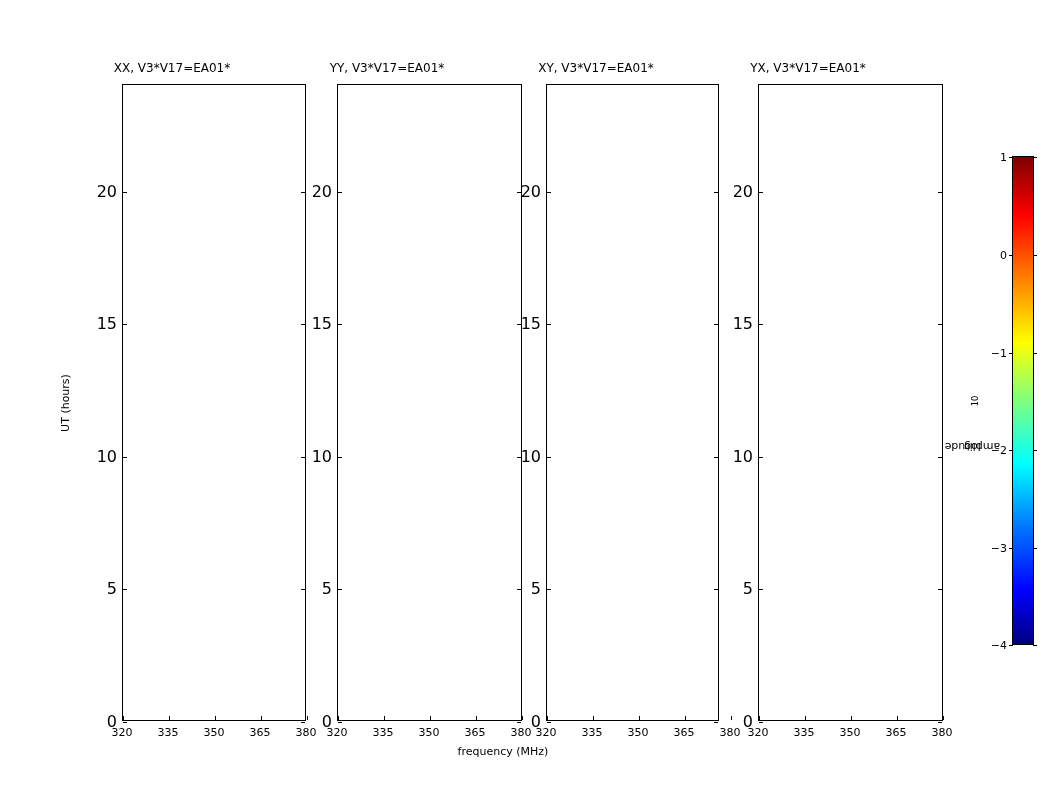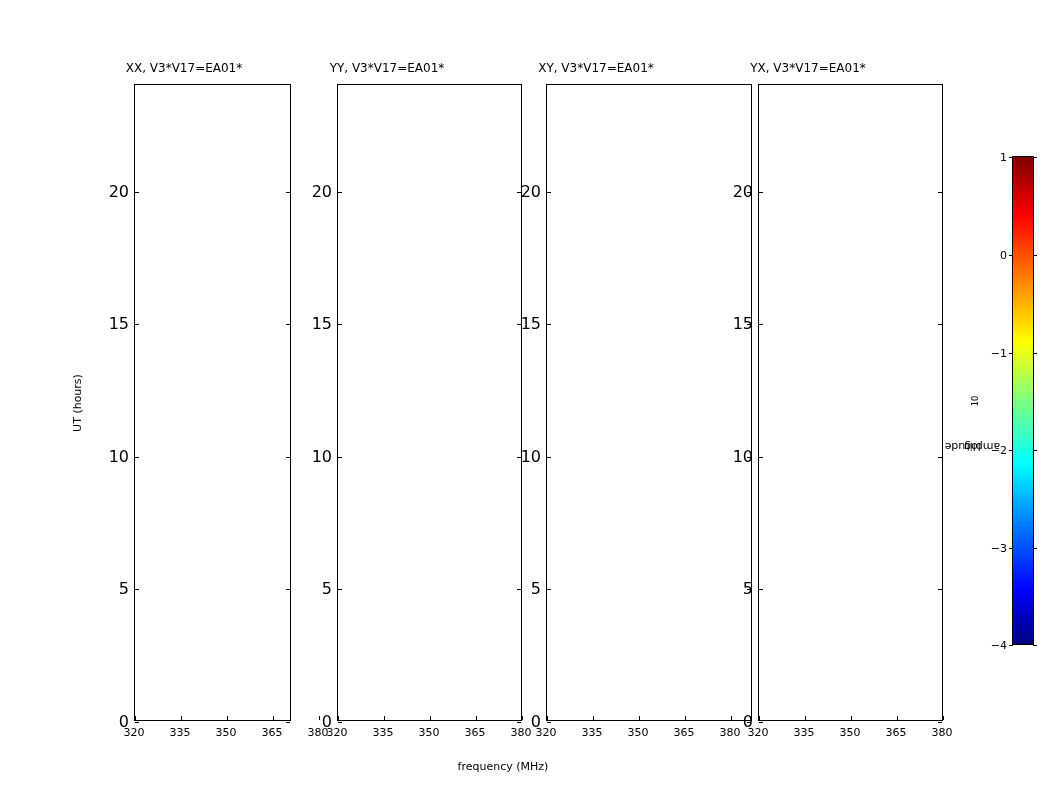--- a/index.html
+++ b/index.html
@@ -155,21 +155,21 @@
     white-space: nowrap;
   }
   sub { font-size: 0.75em; }
 </style>
 </head>
 <body>
 
 <div class="figure">
 
 
-  <div class="panel" style="left:134px; width:157px;">
+  <div class="panel" style="left:122px; width:172px;padding-left:12px;">
     <div class="ptitle">XX, V3*V17=EA01*</div>
     <div class="axes">
 
       <div class="ytick" style="top:637px;"></div>
       <div class="ytick right" style="top:637px;"></div>
       <div class="ytick" style="top:504px;"></div>
       <div class="ytick right" style="top:504px;"></div>
       <div class="ytick" style="top:372px;"></div>
       <div class="ytick right" style="top:372px;"></div>
       <div class="ytick" style="top:239px;"></div>
@@ -223,21 +223,21 @@
     <div class="ytlabel" style="top:372px;">10</div>
     <div class="ytlabel" style="top:239px;">15</div>
     <div class="ytlabel" style="top:107px;">20</div>
     <div class="xtlabel" style="left:0px;">320</div>
     <div class="xtlabel" style="left:46px;">335</div>
     <div class="xtlabel" style="left:92px;">350</div>
     <div class="xtlabel" style="left:138px;">365</div>
     <div class="xtlabel" style="left:184px;">380</div>
   </div>
 
-  <div class="panel" style="left:546px; width:206px;">
+  <div class="panel" style="left:546px; width:173px;">
     <div class="ptitle">XY, V3*V17=EA01*</div>
     <div class="axes">
       <div class="ytick" style="top:637px;"></div>
       <div class="ytick right" style="top:637px;"></div>
       <div class="ytick" style="top:504px;"></div>
       <div class="ytick right" style="top:504px;"></div>
       <div class="ytick" style="top:372px;"></div>
       <div class="ytick right" style="top:372px;"></div>
       <div class="ytick" style="top:239px;"></div>
       <div class="ytick right" style="top:239px;"></div>
@@ -285,21 +285,21 @@
     <div class="ytlabel" style="top:372px;">10</div>
     <div class="ytlabel" style="top:239px;">15</div>
     <div class="ytlabel" style="top:107px;">20</div>
     <div class="xtlabel" style="left:0px;">320</div>
     <div class="xtlabel" style="left:46px;">335</div>
     <div class="xtlabel" style="left:92px;">350</div>
     <div class="xtlabel" style="left:138px;">365</div>
     <div class="xtlabel" style="left:184px;">380</div>
   </div>
 
-  <div style="position:absolute; left:0; top:745px; width:1006px; text-align:center; font-size:11px;margin-top:15px;">frequency (MHz)</div>
+  <div style="position:absolute; left:0; top:745px; width:1006px; text-align:center; font-size:11px;">frequency (MHz)</div>
 
   <div class="cbar">
     <div class="cbar-tick" style="top:0px;"></div>
     <div class="cbar-tick-r" style="top:0px;"></div>
     <div class="cbar-tick" style="top:98px;"></div>
     <div class="cbar-tick-r" style="top:98px;"></div>
     <div class="cbar-tick" style="top:196px;"></div>
     <div class="cbar-tick-r" style="top:196px;"></div>
     <div class="cbar-tick" style="top:293px;"></div>
     <div class="cbar-tick-r" style="top:293px;"></div>

